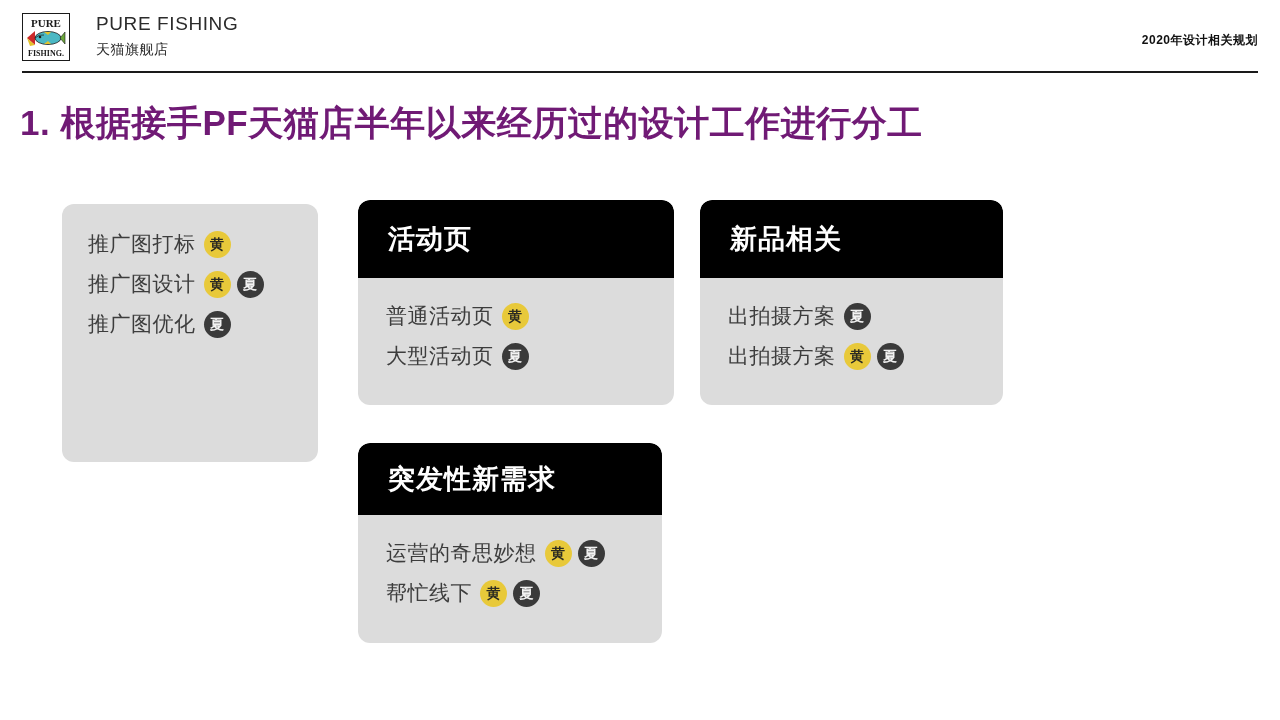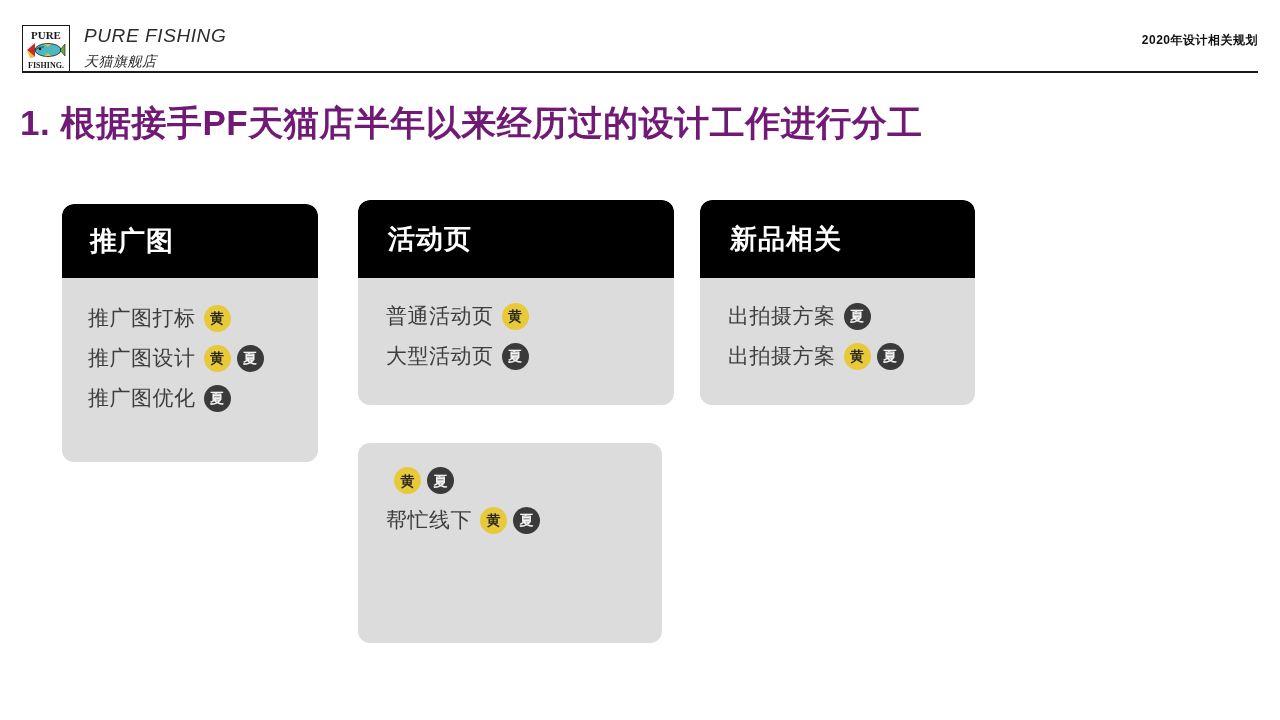--- a/index.html
+++ b/index.html
@@ -17,40 +17,39 @@
 
   
   .header {
     position: absolute;
     left: 0; top: 0;
     width: 1280px;
     height: 72px;
   }
   .brand {
     position: absolute;
-    left: 22px; top: 25px;
+    left: 22px; top: 13px;
     display: flex;
     align-items: flex-start;
   }
   .logo-box {
     width: 48px;
     height: 48px;
     border: 1.5px solid #1a1a1a;
     background: #ffffff;
     padding: 1px;
     box-sizing: border-box;
     display: block;
   }
   .logo-svg { display: block; width: 100%; height: 100%; }
 
   .brand-text {
-    margin-left: 14px;
+    margin-left: 26px;
     line-height: 1.0;
     padding-top: 1px;
-    font-style: italic;
   }
   .brand-en {
     font-size: 19px;
     letter-spacing: 0.6px;
     color: #2b2b2b;
     font-weight: 400;
     white-space: nowrap;
   }
   .brand-cn {
     font-size: 14px;
@@ -160,21 +159,21 @@
   #card-1 .card-body { padding: 26px 12px 0 26px; }
   #card-1 .card-row { margin-bottom: 12px; }
 
   
   #card-2 { left: 358px; top: 200px; width: 316px; height: 205px; }
   #card-2 .card-header { height: 78px; padding-left: 30px; }
   #card-2 .card-body { padding: 24px 0 0 28px; }
   #card-2 .card-row { margin-bottom: 12px; }
 
   
-  #card-3 { left: 700px; top: 200px; width: 275px; height: 205px; }
+  #card-3 { left: 700px; top: 200px; width: 303px; height: 205px; }
   #card-3 .card-header { height: 78px; padding-left: 30px; }
   #card-3 .card-body { padding: 24px 16px 0 28px; }
   #card-3 .card-row { margin-bottom: 12px; }
 
   
   #card-4 { left: 358px; top: 443px; width: 304px; height: 200px; }
   #card-4 .card-header { height: 72px; padding-left: 30px; }
   #card-4 .card-body { padding: 24px 0 0 28px; }
   #card-4 .card-row { margin-bottom: 12px; }
 </style>
@@ -206,23 +205,20 @@
     </div>
   </div>
 
   <div class="header-right">2020年设计相关规划</div>
   <div class="header-rule"></div>
 </div>
 
 <div class="page-title">1. 根据接手PF天猫店半年以来经历过的设计工作进行分工</div>
 
 <div class="card" id="card-1">
-  <div class="card-header">
-    <span class="card-title">推广图</span>
-  </div>
   <div class="card-body">
     <div class="card-row">
       <span class="row-label">推广图打标</span>
       <span class="badges">
         <span class="badge badge-yellow">黄</span>
       </span>
     </div>
     <div class="card-row">
       <span class="row-label">推广图设计</span>
       <span class="badges">
@@ -274,22 +270,26 @@
       <span class="row-label">出拍摄方案</span>
       <span class="badges">
         <span class="badge badge-yellow">黄</span>
         <span class="badge badge-dark">夏</span>
       </span>
     </div>
   </div>
 </div>
 
 <div class="card" id="card-4">
+  <div class="card-header">
+    <span class="card-title">突发性新需求</span>
+  </div>
   <div class="card-body">
     <div class="card-row">
+      <span class="row-label">运营的奇思妙想</span>
       <span class="badges">
         <span class="badge badge-yellow">黄</span>
         <span class="badge badge-dark">夏</span>
       </span>
     </div>
     <div class="card-row">
       <span class="row-label">帮忙线下</span>
       <span class="badges">
         <span class="badge badge-yellow">黄</span>
         <span class="badge badge-dark">夏</span>

